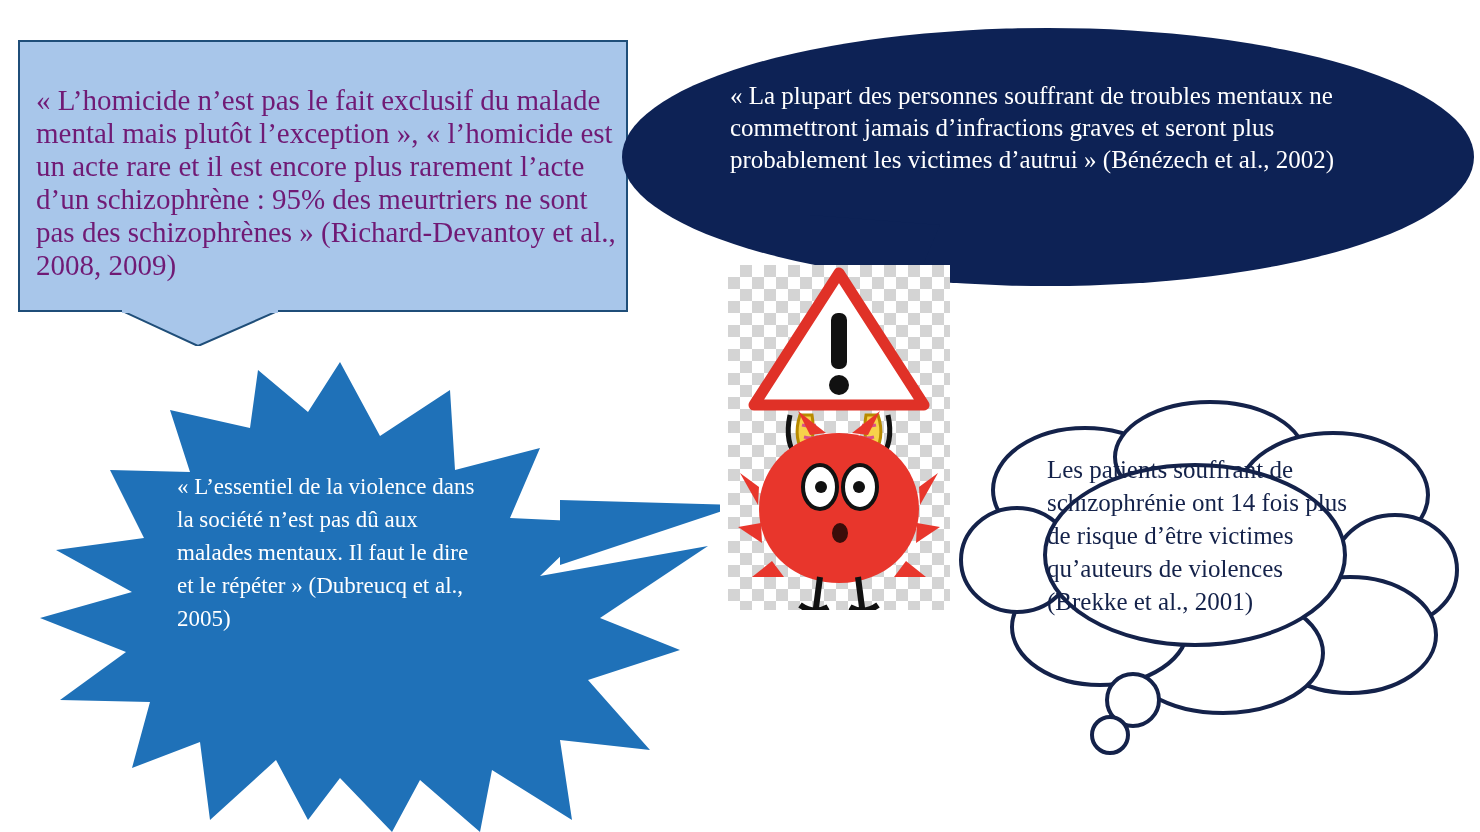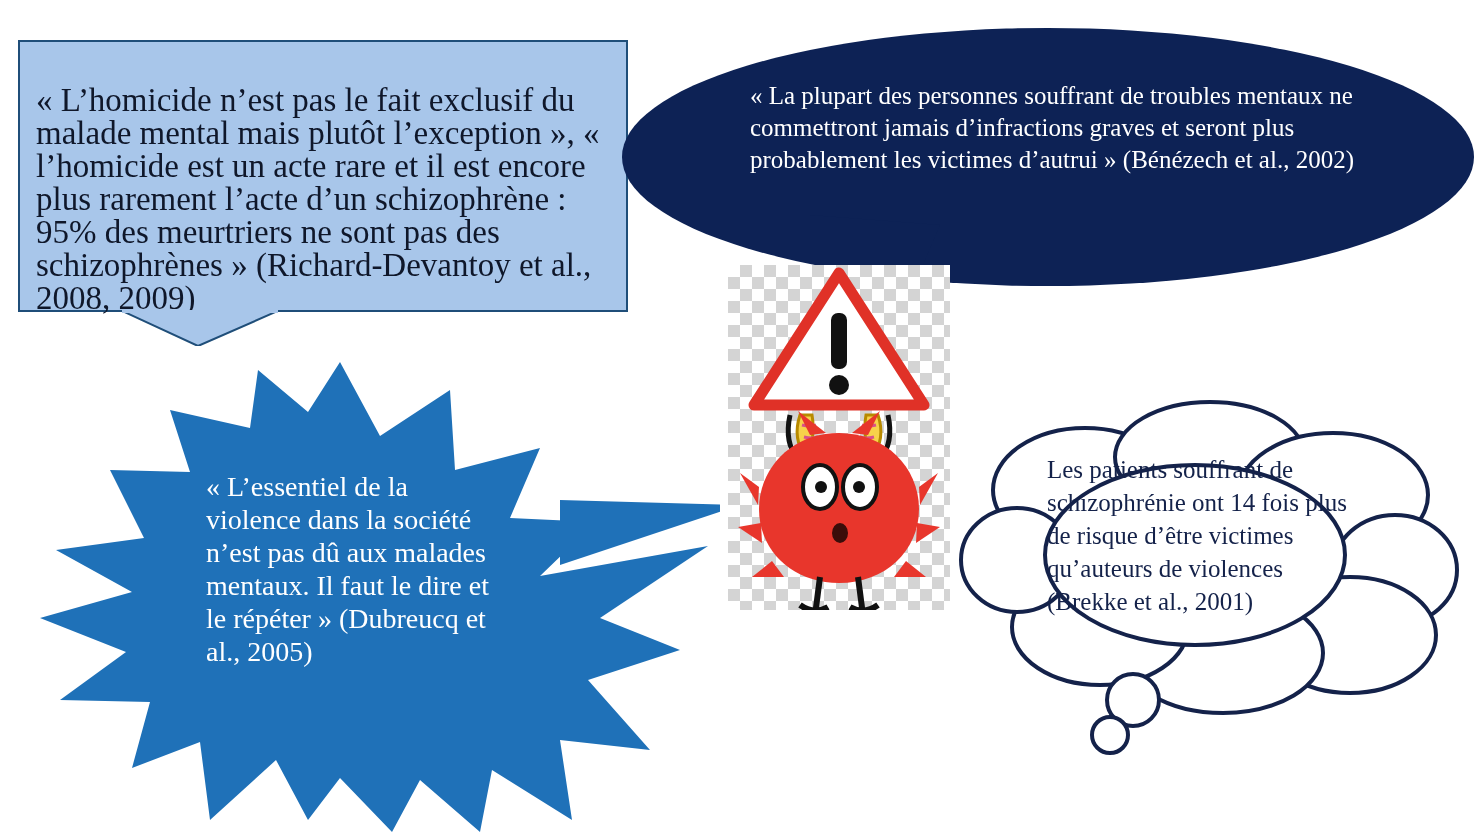--- a/index.html
+++ b/index.html
@@ -27,22 +27,22 @@
     height: 272px;
     background: #a8c6ea;
     border: 2px solid #1f4e79;
     box-sizing: border-box;
   }
   #rect-callout .txt {
     position: absolute;
     left: 16px;
     top: 42px;
     width: 580px;
-    color: #0f172a;
-    font-size: 33px;
+    color: #701a75;
+    font-size: 29px;
     line-height: 33px;
   }
   #rect-tail {
     position: absolute;
     left: 120px;
     top: 310px;
     width: 160px;
     height: 36px;
   }
 
@@ -55,21 +55,21 @@
     height: 258px;
   }
   #ellipse-callout .shape {
     position: absolute;
     inset: 0;
     background: #0d2255;
     border-radius: 50%;
   }
   #ellipse-callout .txt {
     position: absolute;
-    left: 128px;
+    left: 108px;
     top: 52px;
     width: 620px;
     color: #ffffff;
     font-size: 25px;
     line-height: 32px;
   }
   #ellipse-tail {
     position: absolute;
     left: 800px;
     top: 215px;
@@ -80,25 +80,25 @@
   
   #star-callout {
     position: absolute;
     left: 40px;
     top: 350px;
     width: 680px;
     height: 482px;
   }
   #star-callout .txt {
     position: absolute;
-    left: 166px;
+    left: 137px;
     top: 120px;
     width: 300px;
     color: #ffffff;
-    font-size: 28px;
+    font-size: 23px;
     line-height: 33px;
   }
 
   
   #cloud-callout {
     position: absolute;
     left: 955px;
     top: 395px;
     width: 510px;
     height: 375px;

